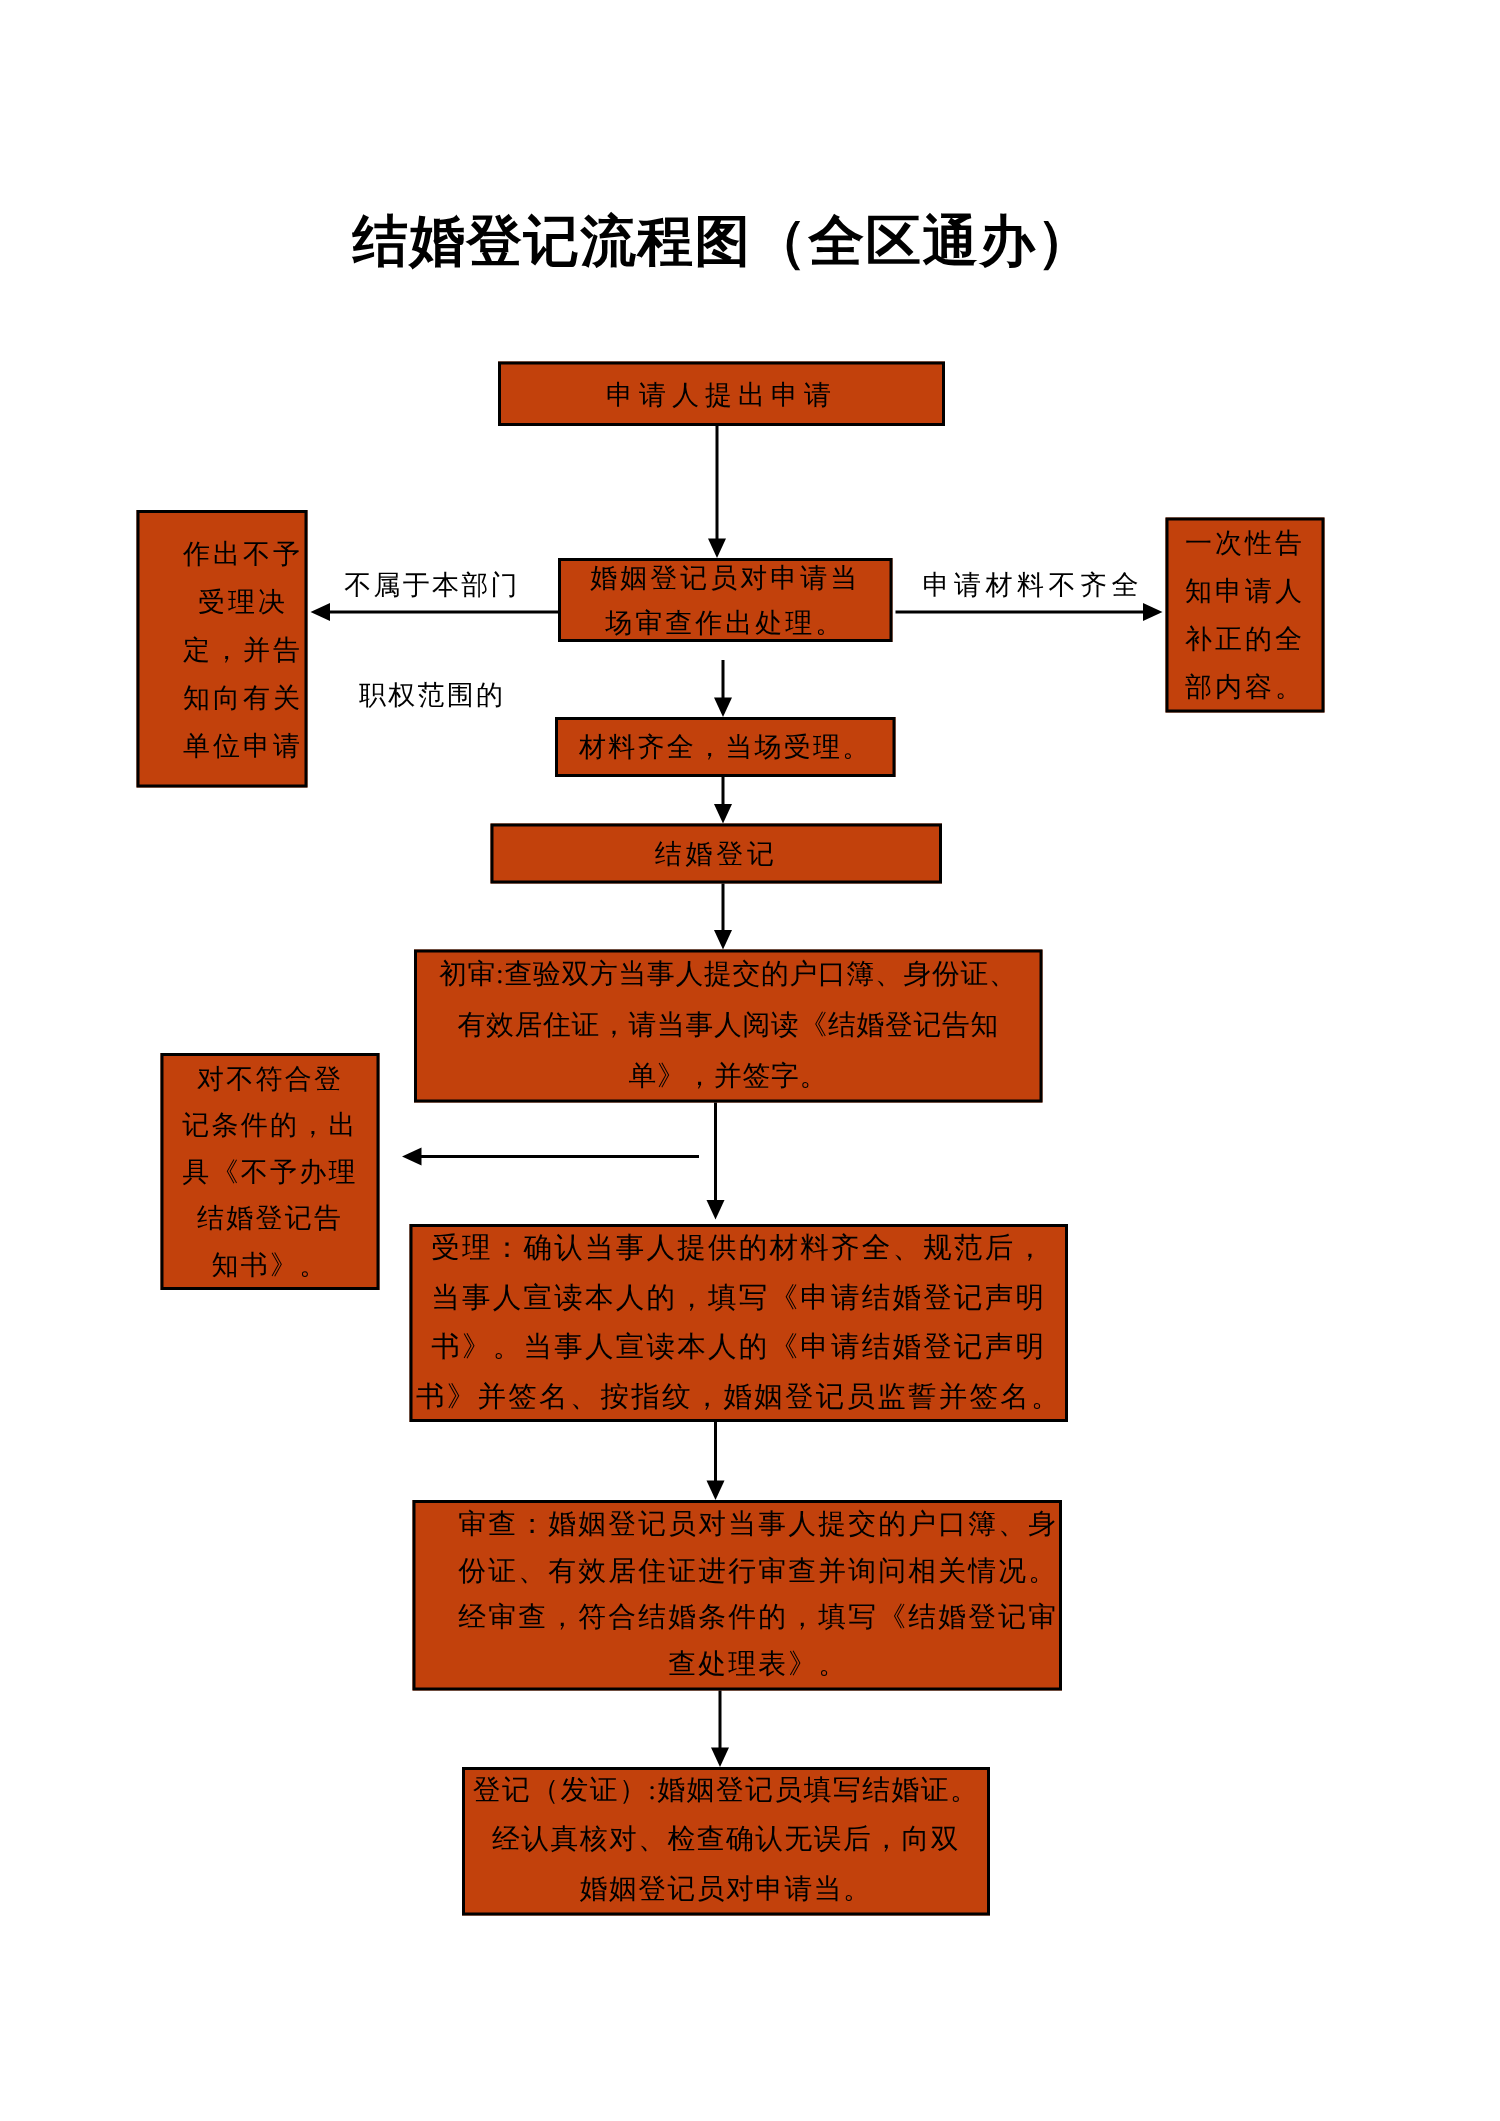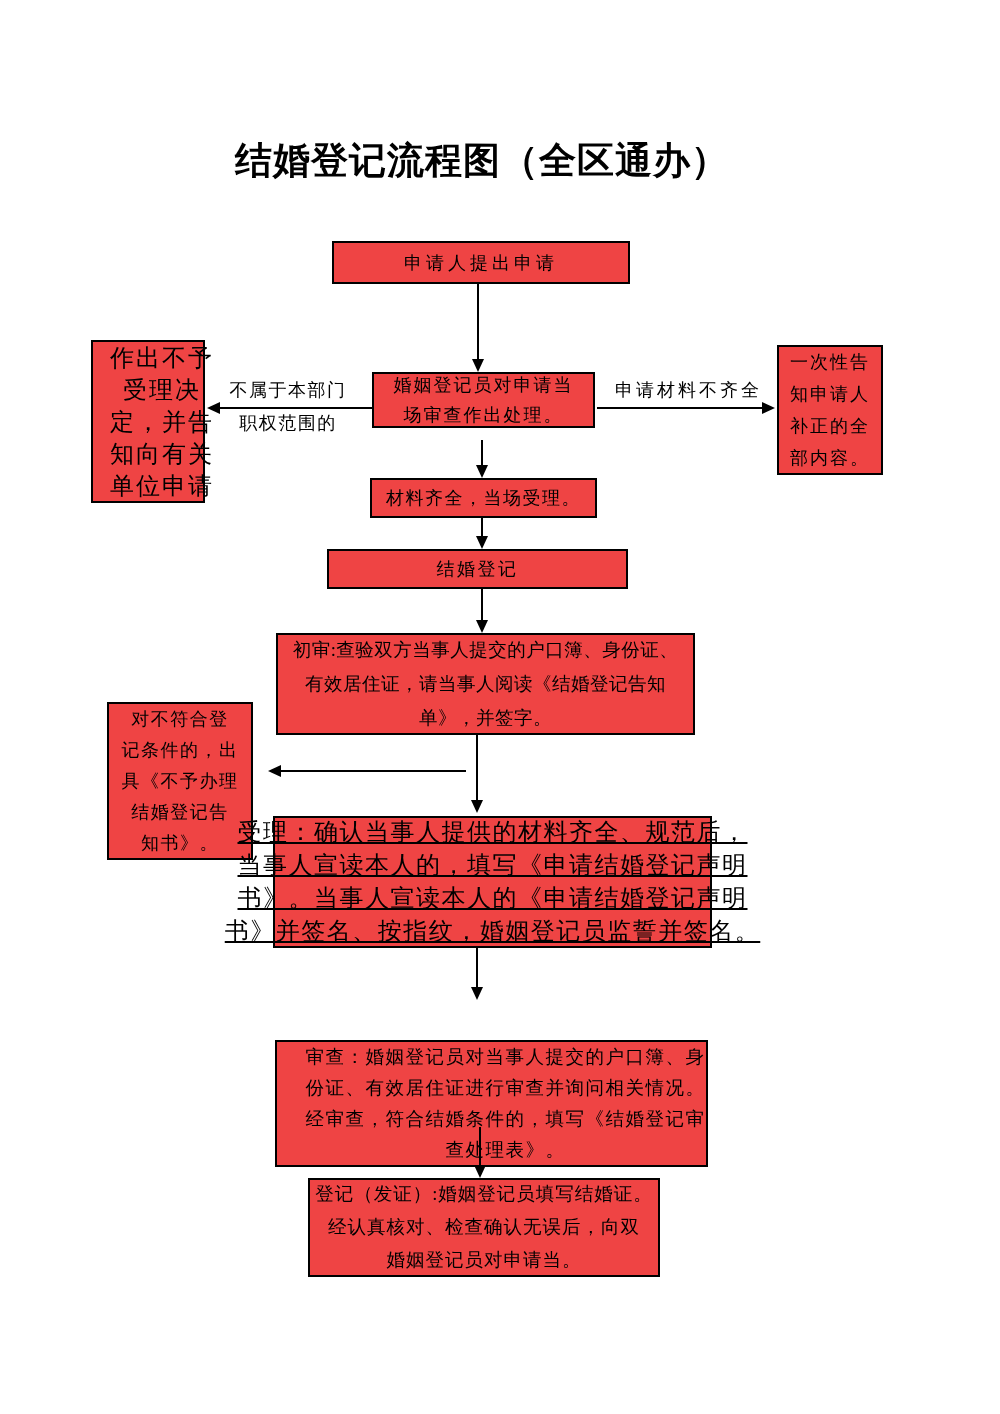--- a/index.html
+++ b/index.html
@@ -21,33 +21,34 @@
     font-size: 37px;
     font-weight: bold;
     letter-spacing: 1px;
     white-space: nowrap;
     font-family: Liberation Serif, serif;
   }
   .box {
     position: absolute;
     box-sizing: border-box;
     border: 2px solid #000000;
-    background: #ef4444;
+    background: #c2410c;
     display: flex;
     flex-direction: column;
     align-items: center;
     justify-content: center;
   }
   .label {
     position: absolute;
     display: flex;
     flex-direction: column;
     align-items: center;
     justify-content: center;
     text-align: center;
+    gap: 40px;
   }
   .tline { white-space: nowrap; }
   
   .varrow { position: absolute; width: 12px; }
   .varrow .shaft { position: absolute; left: 5px; top: 0; bottom: 11px; width: 2px; background: #000; }
   .varrow .head  { position: absolute; left: 0; bottom: 0; width: 0; height: 0;
                    border-left: 6px solid transparent; border-right: 6px solid transparent;
                    border-top: 13px solid #000; }
   
   .harrow { position: absolute; height: 12px; }
@@ -70,21 +71,21 @@
 
   <div class="box" style="left:332px; top:241px; width:298px; height:43px; font-size:18px; letter-spacing:4px;">
     <div class="tline">申请人提出申请</div>
   </div>
 
   <div class="varrow" style="left:472px; top:284px; height:88px;">
     <span class="shaft"></span>
       <span class="head"></span>
   </div>
 
-  <div class="box" style="left:91px; top:340px; width:114px; height:163px; font-size:24px; letter-spacing:2px; line-height:32px;padding-left:28px;">
+  <div class="box" style="left:91px; top:340px; width:114px; height:185px; font-size:18px; letter-spacing:2px; line-height:32px;padding-left:28px;">
     <div class="tline">作出不予</div>
     <div class="tline">受理决</div>
     <div class="tline">定，并告</div>
     <div class="tline">知向有关</div>
     <div class="tline">单位申请</div>
   </div>
 
   <div class="label" style="left:210px; top:374px; width:156px; font-size:18px; letter-spacing:1.5px; line-height:33px;">
     <div class="tline">不属于本部门</div>
     <div class="tline">职权范围的</div>
@@ -156,33 +157,33 @@
   </div>
 
   <div class="box" style="left:107px; top:702px; width:146px; height:158px; font-size:18px; letter-spacing:1.5px; line-height:31px;">
     <div class="tline">对不符合登</div>
     <div class="tline">记条件的，出</div>
     <div class="tline">具《不予办理</div>
     <div class="tline">结婚登记告</div>
     <div class="tline">知书》。</div>
   </div>
 
-  <div class="box" style="left:273px; top:816px; width:439px; height:132px; font-size:24px; letter-spacing:1.5px; line-height:33px;text-decoration:underline;">
+  <div class="box" style="left:273px; top:816px; width:439px; height:132px; font-size:19px; letter-spacing:1.5px; line-height:33px;">
     <div class="tline">受理：确认当事人提供的材料齐全、规范后，</div>
     <div class="tline">当事人宣读本人的，填写《申请结婚登记声明</div>
     <div class="tline">书》。当事人宣读本人的《申请结婚登记声明</div>
     <div class="tline">书》并签名、按指纹，婚姻登记员监誓并签名。</div>
   </div>
 
   <div class="varrow" style="left:471px; top:948px; height:52px;">
     <span class="shaft"></span>
       <span class="head"></span>
   </div>
 
-  <div class="box" style="left:275px; top:1040px; width:433px; height:127px; font-size:18.5px; letter-spacing:1.5px; line-height:31px;padding-left:28px;">
+  <div class="box" style="left:275px; top:1000px; width:433px; height:127px; font-size:18.5px; letter-spacing:1.5px; line-height:31px;padding-left:28px;">
     <div class="tline">审查：婚姻登记员对当事人提交的户口簿、身</div>
     <div class="tline">份证、有效居住证进行审查并询问相关情况。</div>
     <div class="tline">经审查，符合结婚条件的，填写《结婚登记审</div>
     <div class="tline">查处理表》。</div>
   </div>
 
   <div class="varrow" style="left:474px; top:1127px; height:51px;">
     <span class="shaft"></span>
       <span class="head"></span>
   </div>

